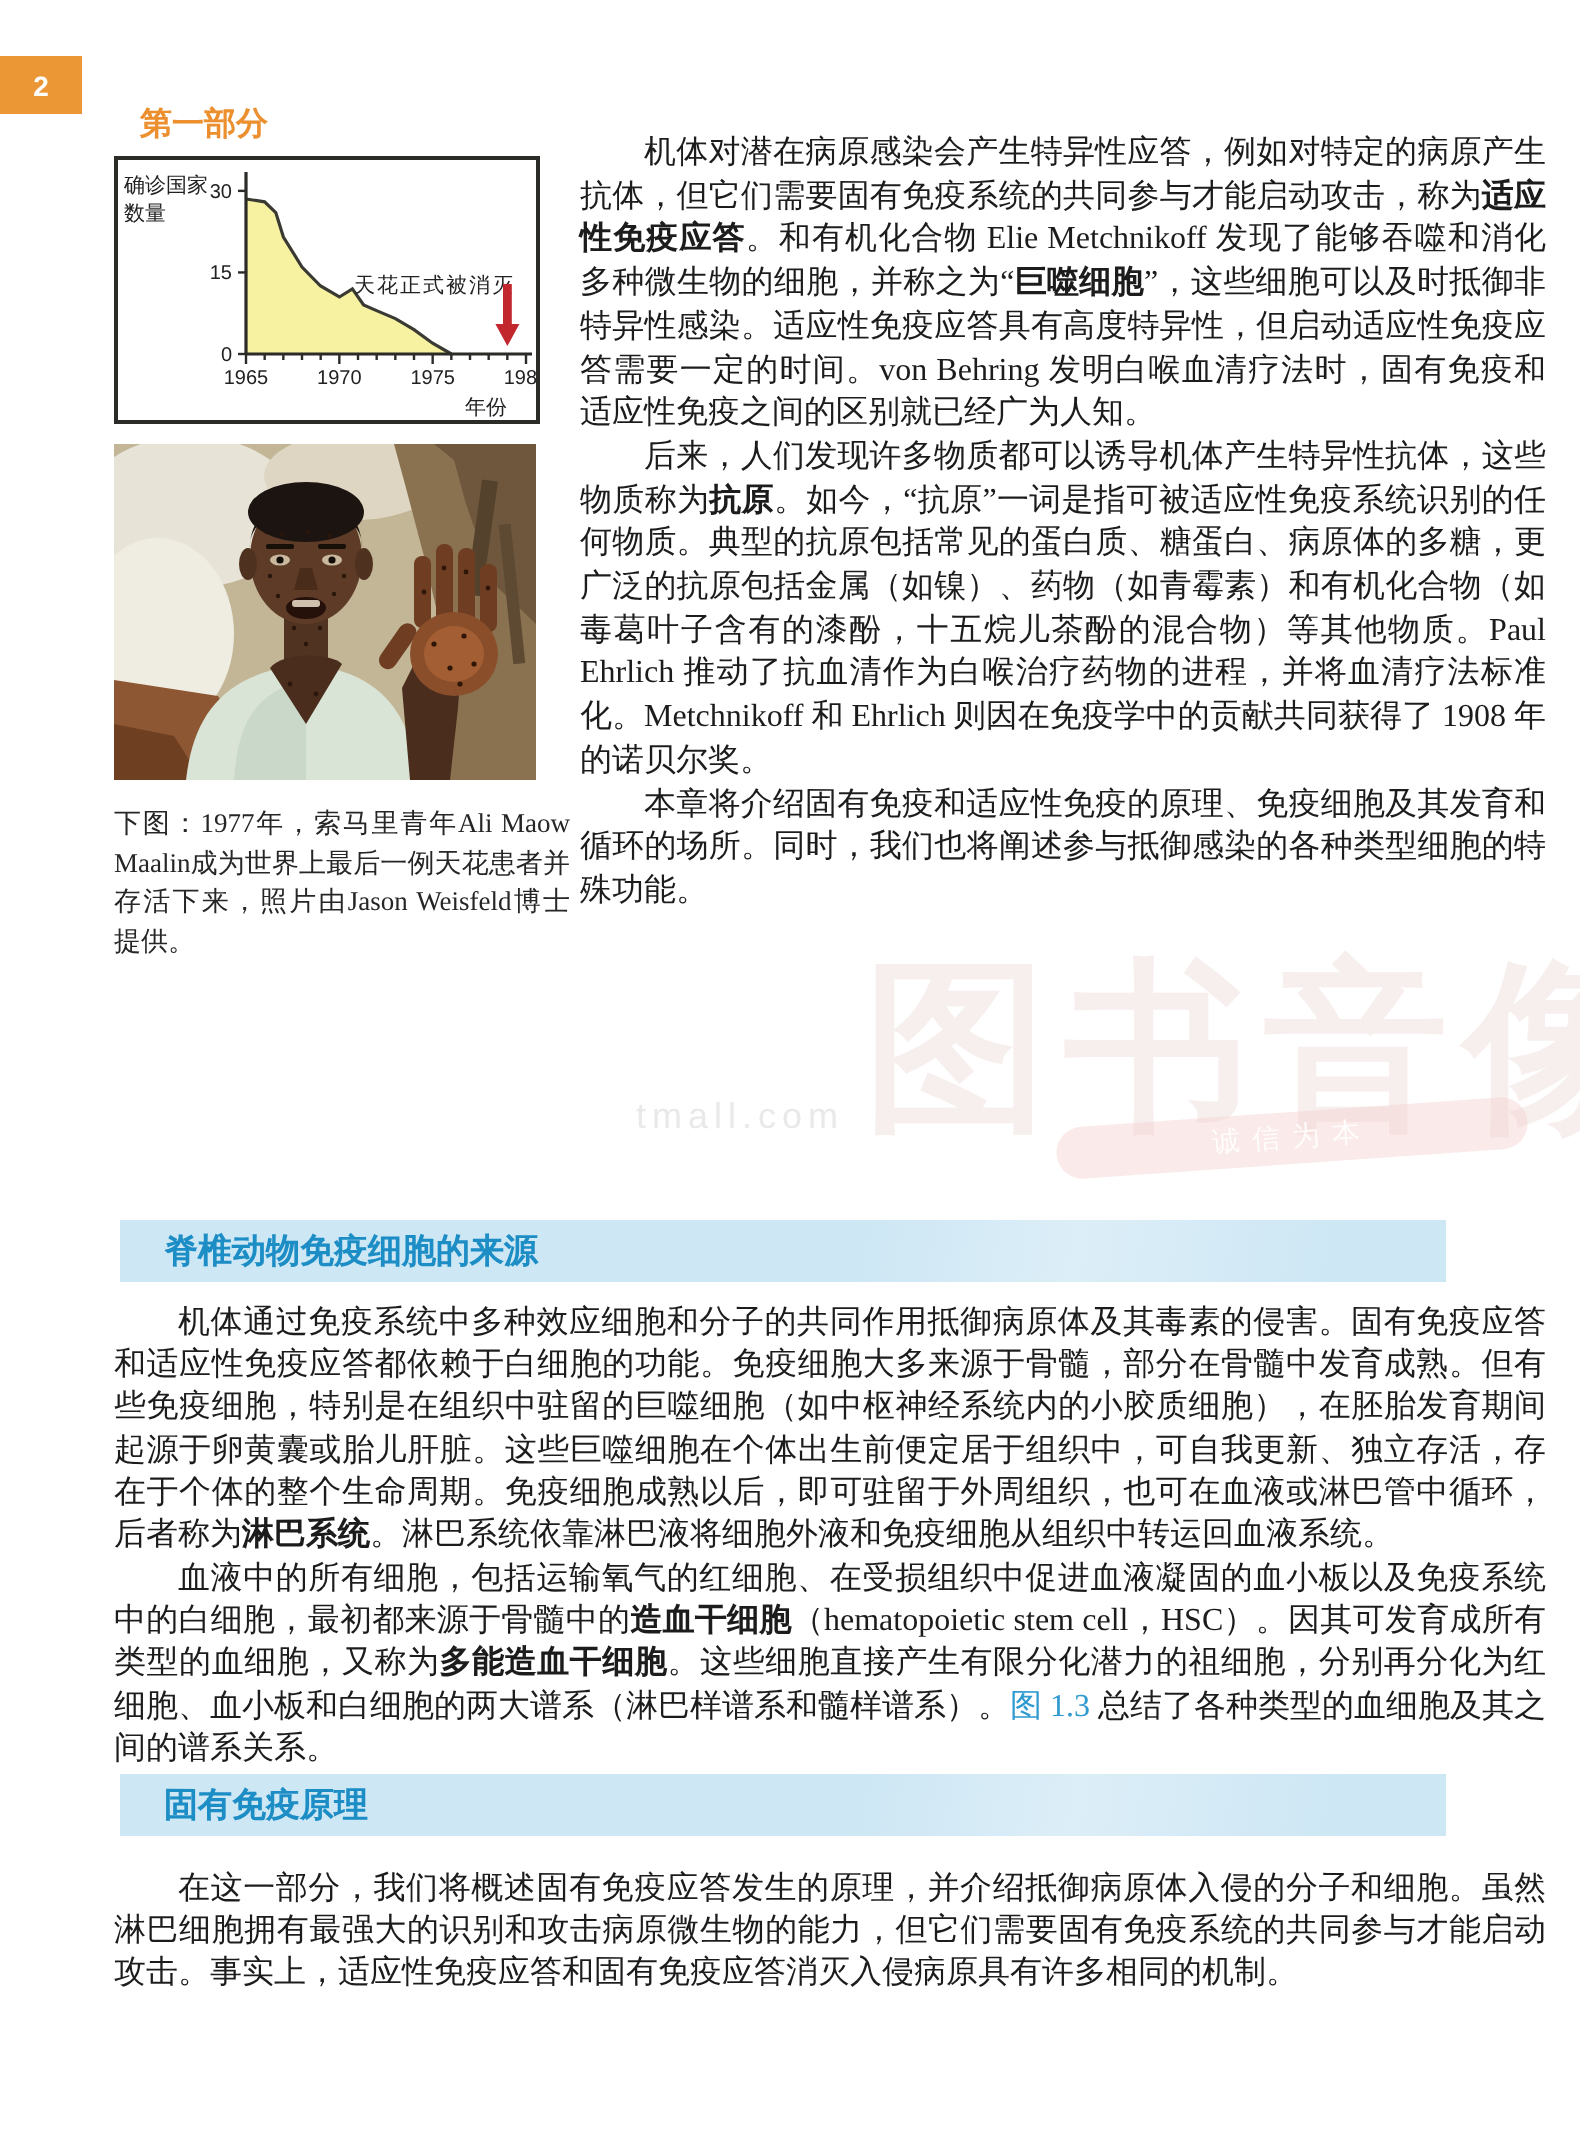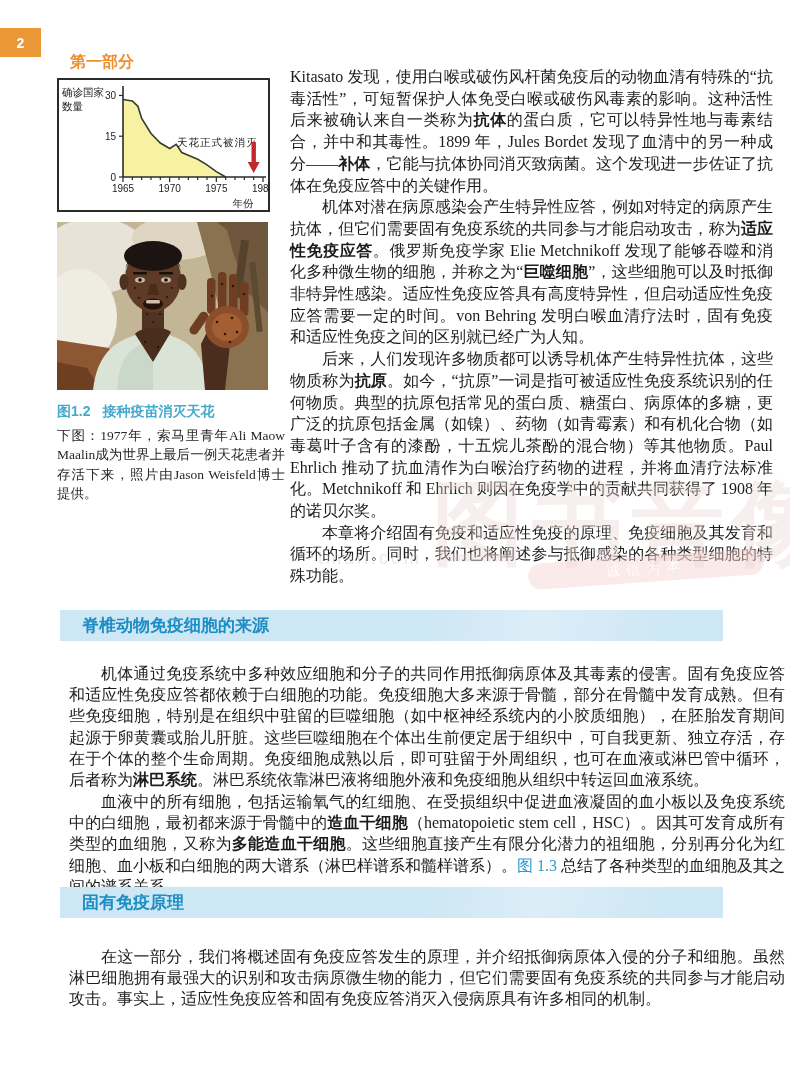--- a/index.html
+++ b/index.html
@@ -34,21 +34,21 @@
 
   
   .secbar{position:absolute;left:60px;width:663px;height:31px;box-sizing:border-box;
           background:linear-gradient(100deg,#CDE7F4 55%,#DCEEf8 72%,#CDE7F4 92%);
           display:flex;align-items:center;padding-left:22px;
           font-family:"Liberation Sans","DejaVu Sans",sans-serif;font-weight:bold;
           font-size:17px;color:#1C8DC5;text-align:center;}
   #secbar1{top:610px;}
   #secbar2{top:887px;}
   .full-p{position:absolute;left:57px;width:716px;font-size:16px;line-height:21.2px;
-          text-align:justify;text-indent:2em;margin:12px;}
+          text-align:justify;text-indent:2em;margin:0;}
   #fullp1{top:651px;}
   #fullp2{top:779px;}
   #fullp3{top:934px;}
 
   .b{font-weight:bold;}
   .link{color:#2F9AD0;}
 
   
   svg text{font-family:"Liberation Sans","DejaVu Sans",sans-serif;fill:#222;}
   svg text.tick{font-size:10px;}
@@ -190,30 +190,26 @@
               <circle cx="155" cy="74" r="1.2"></circle>
               <circle cx="165" cy="62" r="1.2"></circle>
             <circle cx="176" cy="64" r="1.2"></circle>
               <circle cx="187" cy="72" r="1.2"></circle>
               <circle cx="173" cy="120" r="1.3"></circle>
           </g>
         </svg>
       </div>
 
       <div class="figcap">
-        <div class="cap-head">
-          <span>图1.2</span><span class="cap-title">接种疫苗消灭天花</span>
-        </div>
         <p>下图：1977年，索马里青年Ali Maow Maalin成为世界上最后一例天花患者并存活下来，照片由Jason Weisfeld博士提供。</p>
       </div>
     </div>
 
     <div class="col-right">
-      <p><span>Kitasato 发现，使用白喉或破伤风杆菌免疫后的动物血清有特殊的“抗毒活性”，可短暂保护人体免受白喉或破伤风毒素的影响。这种活性后来被确认来自一类称为</span><span class="b">抗体</span><span>的蛋白质，它可以特异性地与毒素结合，并中和其毒性。1899 年，Jules Bordet 发现了血清中的另一种成分——</span><span class="b">补体</span><span>，它能与抗体协同消灭致病菌。这个发现进一步佐证了抗体在免疫应答中的关键作用。</span></p>
-      <p class="indent"><span>机体对潜在病原感染会产生特异性应答，例如对特定的病原产生抗体，但它们需要固有免疫系统的共同参与才能启动攻击，称为</span><span class="b">适应性免疫应答</span><span>。俄罗斯免疫学家 Elie Metchnikoff 发现了能够吞噬和消化多种微生物的细胞，并称之为“</span><span class="b">巨噬细胞</span><span>”，这些细胞可以及时抵御非特异性感染。适应性免疫应答具有高度特异性，但启动适应性免疫应答需要一定的时间。von Behring 发明白喉血清疗法时，固有免疫和适应性免疫之间的区别就已经广为人知。</span></p>
+      <p class="indent"><span>机体对潜在病原感染会产生特异性应答，例如对特定的病原产生抗体，但它们需要固有免疫系统的共同参与才能启动攻击，称为</span><span class="b">适应性免疫应答</span><span>。和有机化合物 Elie Metchnikoff 发现了能够吞噬和消化多种微生物的细胞，并称之为“</span><span class="b">巨噬细胞</span><span>”，这些细胞可以及时抵御非特异性感染。适应性免疫应答具有高度特异性，但启动适应性免疫应答需要一定的时间。von Behring 发明白喉血清疗法时，固有免疫和适应性免疫之间的区别就已经广为人知。</span></p>
       <p class="indent"><span>后来，人们发现许多物质都可以诱导机体产生特异性抗体，这些物质称为</span><span class="b">抗原</span><span>。如今，“抗原”一词是指可被适应性免疫系统识别的任何物质。典型的抗原包括常见的蛋白质、糖蛋白、病原体的多糖，更广泛的抗原包括金属（如镍）、药物（如青霉素）和有机化合物（如毒葛叶子含有的漆酚，十五烷儿茶酚的混合物）等其他物质。Paul Ehrlich 推动了抗血清作为白喉治疗药物的进程，并将血清疗法标准化。Metchnikoff 和 Ehrlich 则因在免疫学中的贡献共同获得了 1908 年的诺贝尔奖。</span></p>
       <p class="indent"><span>本章将介绍固有免疫和适应性免疫的原理、免疫细胞及其发育和循环的场所。同时，我们也将阐述参与抵御感染的各种类型细胞的特殊功能。</span></p>
     </div>
 
     <div class="secbar" id="secbar1">
       <span>脊椎动物免疫细胞的来源</span>
     </div>
     <p class="full-p" id="fullp1"><span>机体通过免疫系统中多种效应细胞和分子的共同作用抵御病原体及其毒素的侵害。固有免疫应答和适应性免疫应答都依赖于白细胞的功能。免疫细胞大多来源于骨髓，部分在骨髓中发育成熟。但有些免疫细胞，特别是在组织中驻留的巨噬细胞（如中枢神经系统内的小胶质细胞），在胚胎发育期间起源于卵黄囊或胎儿肝脏。这些巨噬细胞在个体出生前便定居于组织中，可自我更新、独立存活，存在于个体的整个生命周期。免疫细胞成熟以后，即可驻留于外周组织，也可在血液或淋巴管中循环，后者称为</span><span class="b">淋巴系统</span><span>。淋巴系统依靠淋巴液将细胞外液和免疫细胞从组织中转运回血液系统。</span></p>
     <p class="full-p" id="fullp2"><span>血液中的所有细胞，包括运输氧气的红细胞、在受损组织中促进血液凝固的血小板以及免疫系统中的白细胞，最初都来源于骨髓中的</span><span class="b">造血干细胞</span><span>（hematopoietic stem cell，HSC）。因其可发育成所有类型的血细胞，又称为</span><span class="b">多能造血干细胞</span><span>。这些细胞直接产生有限分化潜力的祖细胞，分别再分化为红细胞、血小板和白细胞的两大谱系（淋巴样谱系和髓样谱系）。</span><span class="link">图 1.3</span><span> 总结了各种类型的血细胞及其之间的谱系关系。</span></p>
 

